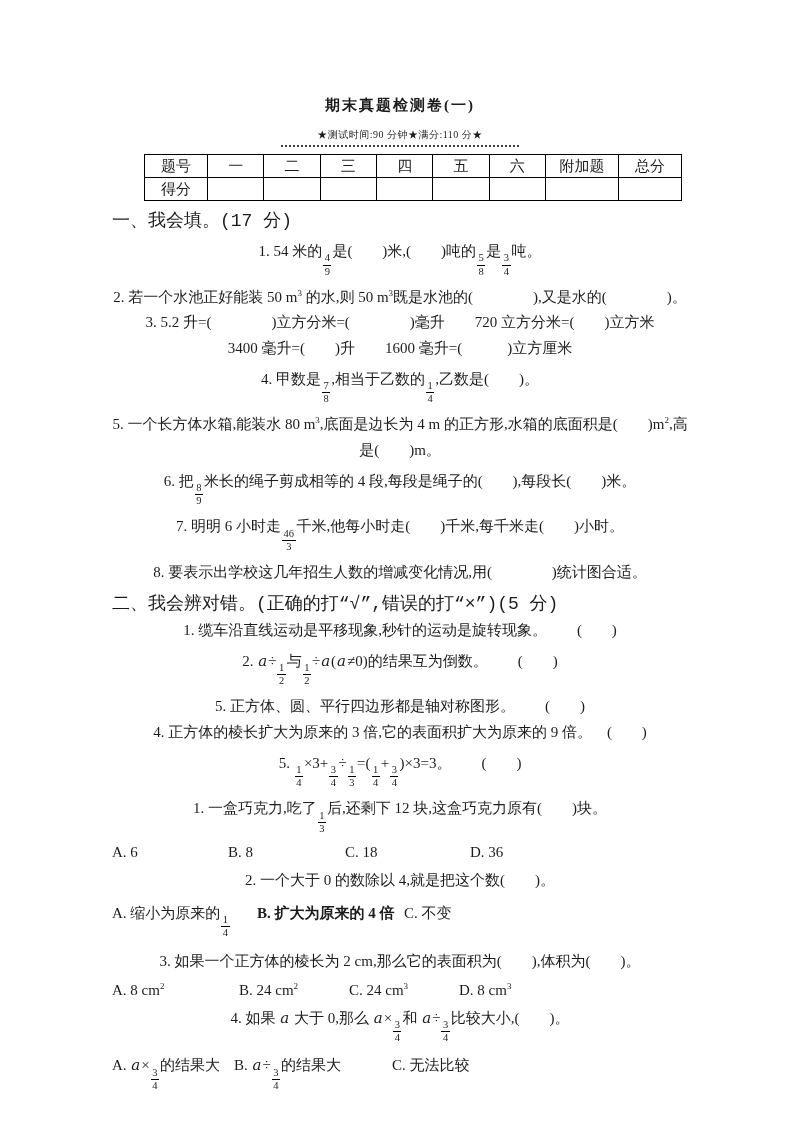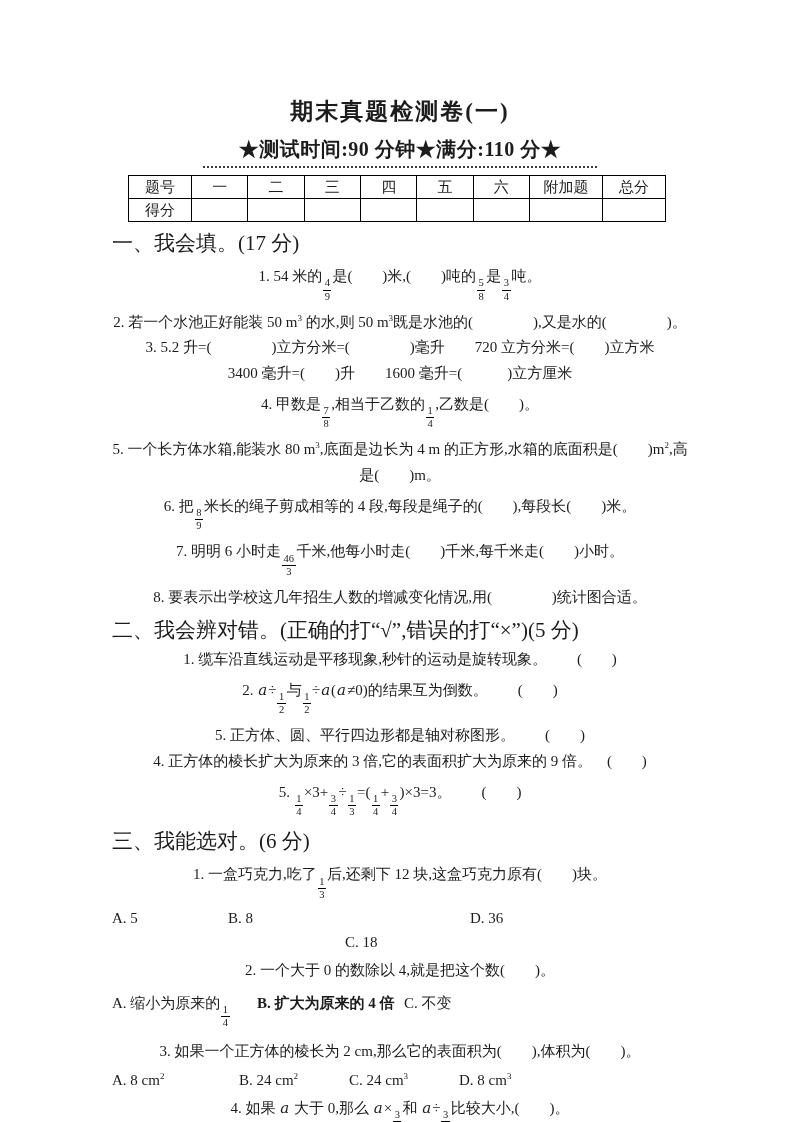--- a/index.html
+++ b/index.html
@@ -3,38 +3,38 @@
 <meta charset="utf-8">
 <style>
   html,body{margin:0;padding:0;}
   body{
     width:793px;height:1122px;background:#ffffff;color:#1c1c1c;
     font-family:"Liberation Serif","DejaVu Serif",serif;
     -webkit-font-smoothing:antialiased;
   }
   .page{width:793px;height:1122px;overflow:hidden;box-sizing:border-box;padding:96px 105px 0 112px;}
 
-  .title{text-align:center;font-size:23px;font-weight:700;letter-spacing:2px;}
+  .title{text-align:center;font-size:15px;font-weight:700;letter-spacing:2px;}
   .subtitle-wrap{text-align:center;margin-top:9px;}
   .subtitle{
-    display:inline-block;font-size:20px;font-weight:700;letter-spacing:.5px;
+    display:inline-block;font-size:10px;font-weight:400;letter-spacing:.5px;
     border-bottom:2px dotted #3a3a3a;padding:0 36px 3px 36px;
   }
 
-  table.score{border-collapse:collapse;table-layout:fixed;width:538px;margin:7px 0 3px 16px;}
+  table.score{border-collapse:collapse;table-layout:fixed;width:538px;margin:7px 0 3px 32px;}
   table.score td{
     border:1.4px solid #000;height:22px;text-align:center;vertical-align:middle;
     font-size:15px;padding:0;overflow:hidden;
   }
   td.c-first{width:62px;}
   td.c-extra{width:72px;}
   td.c-last{width:62px;}
 
   .content{margin-top:4px;}
-  .heading{font-size:21px;margin:7px 0 5px 0;white-space:pre-wrap;}
+  .heading{font-size:18px;margin:7px 0 5px 0;white-space:pre-wrap;font-family:Liberation Mono, monospace;}
   .line{font-size:15px;margin:4px 0;white-space:pre-wrap;line-height:1.45;text-align:center;}
   .line.tall{margin:9px 0;}
   .options{display:flex;font-size:15px;margin:9px 0;align-items:flex-start;}
   .options.tall{margin:12px 0;}
   .opt{display:inline-block;white-space:pre-wrap;}
 
   .frac{
     display:inline-flex;flex-direction:column;align-items:center;
     vertical-align:-0.52em;font-size:10.5px;line-height:1.15;margin:0 1px;
   }
@@ -92,26 +92,25 @@
       <div class="line">是(　　)m。</div>
       <div class="line tall">6. 把<span class="frac"><span class="num">8</span><span class="den">9</span></span>米长的绳子剪成相等的 4 段,每段是绳子的(　　),每段长(　　)米。</div>
       <div class="line tall">7. 明明 6 小时走<span class="frac"><span class="num">46</span><span class="den">3</span></span>千米,他每小时走(　　)千米,每千米走(　　)小时。</div>
       <div class="line">8. 要表示出学校这几年招生人数的增减变化情况,用(　　　　)统计图合适。</div>
       <div class="heading">二、我会辨对错。(正确的打“√”,错误的打“×”)(5 分)</div>
       <div class="line">1. 缆车沿直线运动是平移现象,秒针的运动是旋转现象。　　(　　)</div>
       <div class="line tall">2. <i>a</i>÷<span class="frac"><span class="num">1</span><span class="den">2</span></span>与<span class="frac"><span class="num">1</span><span class="den">2</span></span>÷<i>a</i>(<i>a</i>≠0)的结果互为倒数。　　(　　)</div>
       <div class="line">5. 正方体、圆、平行四边形都是轴对称图形。　　(　　)</div>
       <div class="line">4. 正方体的棱长扩大为原来的 3 倍,它的表面积扩大为原来的 9 倍。　(　　)</div>
       <div class="line tall">5. <span class="frac"><span class="num">1</span><span class="den">4</span></span>×3+<span class="frac"><span class="num">3</span><span class="den">4</span></span>÷<span class="frac"><span class="num">1</span><span class="den">3</span></span>=(<span class="frac"><span class="num">1</span><span class="den">4</span></span>+<span class="frac"><span class="num">3</span><span class="den">4</span></span>)×3=3。　　(　　)</div>
-      <div class="heading">三、我能选对。(6 分)</div>
       <div class="line tall">1. 一盒巧克力,吃了<span class="frac"><span class="num">1</span><span class="den">3</span></span>后,还剩下 12 块,这盒巧克力原有(　　)块。</div>
       <div class="options">
-        <span class="opt" style="width: 116px;">A. 5</span>
+        <span class="opt" style="width: 116px;">A. 6</span>
         <span class="opt" style="width: 117px;">B. 8</span>
-        <span class="opt" style="width: 125px; margin-top: 24px;">C. 18</span>
+        <span class="opt" style="width: 125px;">C. 18</span>
         <span class="opt">D. 36</span>
       </div>
       <div class="line">2. 一个大于 0 的数除以 4,就是把这个数(　　)。</div>
       <div class="options tall">
         <span class="opt" style="width: 145px;">A. 缩小为原来的<span class="frac"><span class="num">1</span><span class="den">4</span></span></span>
         <span class="opt" style="width: 147px; font-weight: bold;">B. 扩大为原来的 4 倍</span>
         <span class="opt">C. 不变</span>
       </div>
       <div class="line">3. 如果一个正方体的棱长为 2 cm,那么它的表面积为(　　),体积为(　　)。</div>
       <div class="options">

